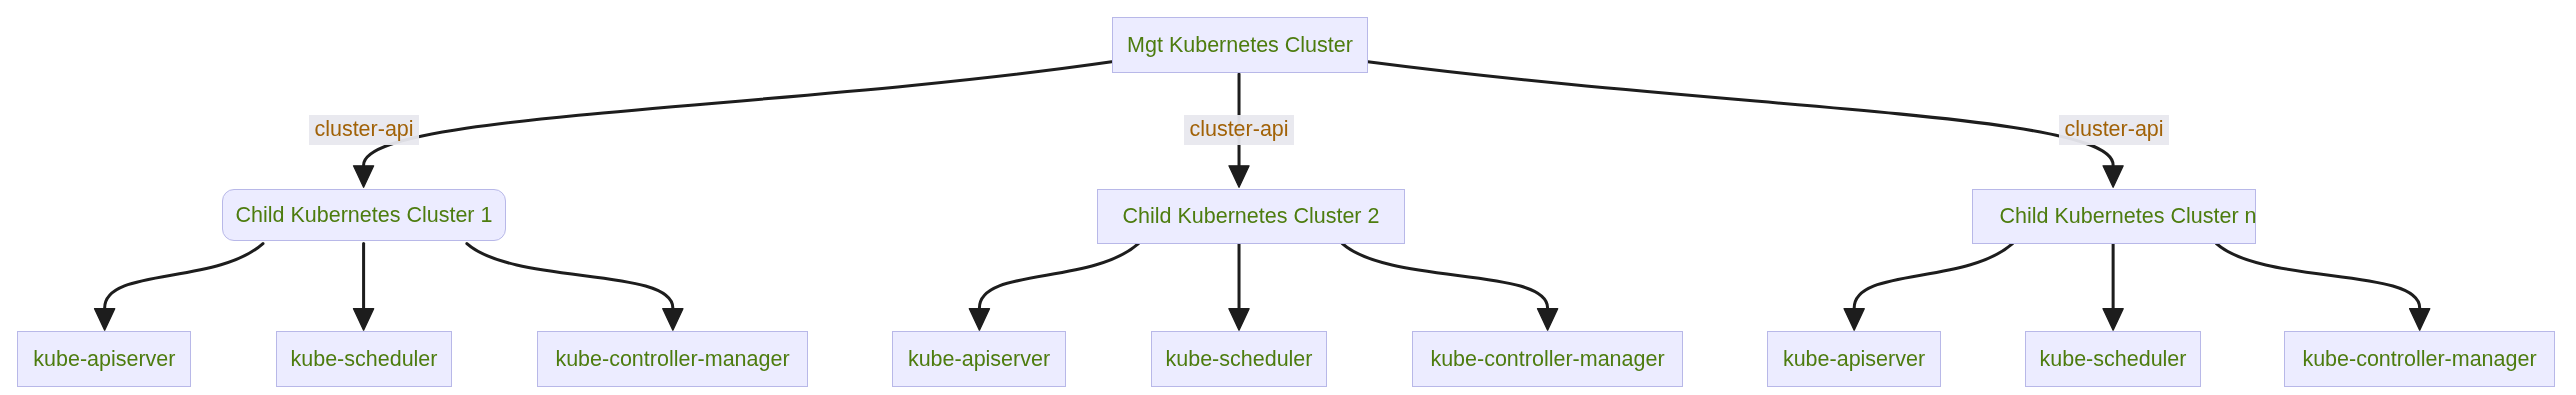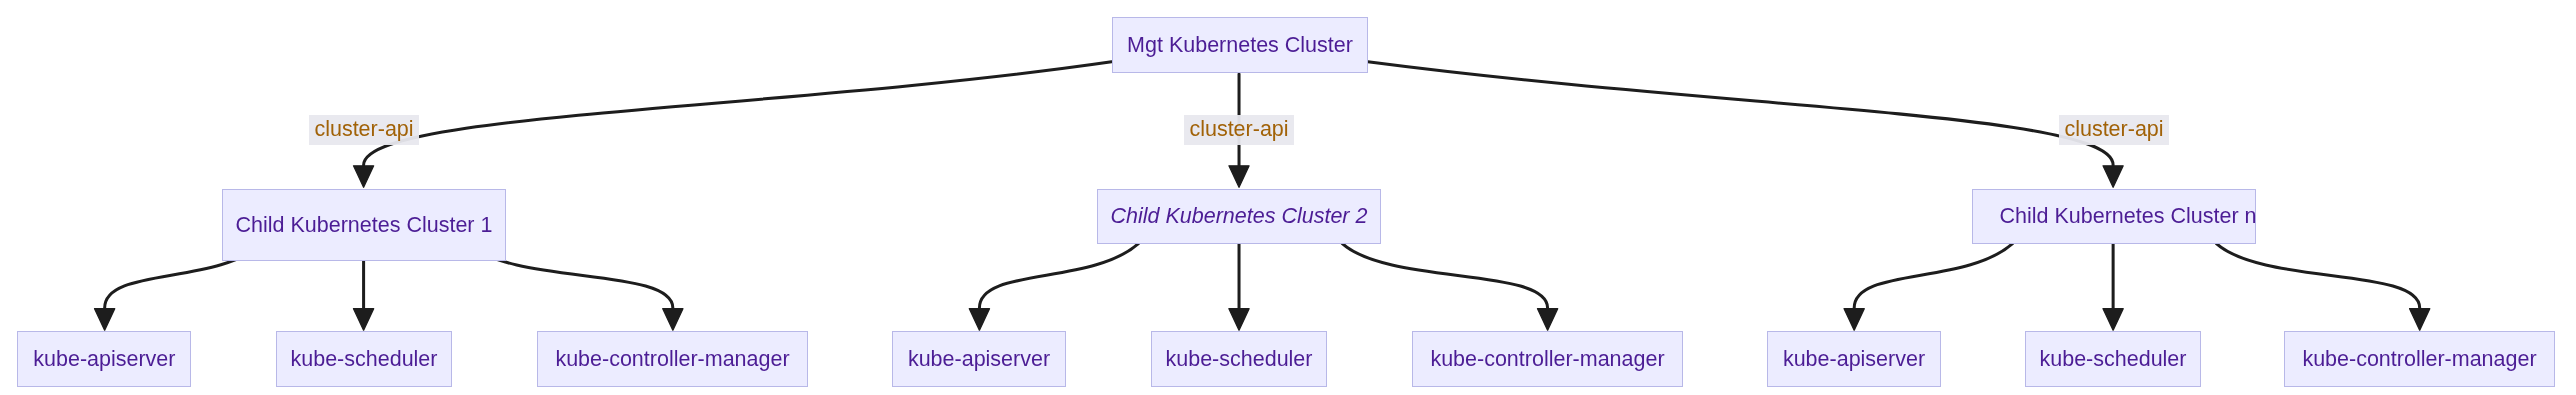--- a/index.html
+++ b/index.html
@@ -26,21 +26,21 @@
     fill: #1d1d1d;
     stroke: #1d1d1d;
     stroke-linejoin: round;
     stroke-width: 2px;
   }
   .node {
     position: absolute;
     box-sizing: border-box;
     background: #ECECFF;
     border: 1.7px solid #b8b8e8;
-    color: #4c1d95;
+    color: #4d7c0f;
     font-size: 21.5px;
     display: flex;
     align-items: center;
     justify-content: center;
     white-space: nowrap;
     z-index: 2;
   }
   .edge-label {
     position: absolute;
     top: 115px;
@@ -97,22 +97,22 @@
     <path class="edge-path" d="M 3304 363 C 3374 425, 3607 398, 3607 459"></path>
     <path class="arrowhead" d="M 3607 492 l -15 -32 h 30 z"></path>
   </svg>
 
   <span class="edge-label" style="left:364px;">cluster-api</span>
   <span class="edge-label" style="left:1239px;">cluster-api</span>
   <span class="edge-label" style="left:2114px;">cluster-api</span>
 
   <div class="node" style="left:1112px; top:17.4px; width:256px; height:56px;">Mgt Kubernetes Cluster</div>
 
-  <div class="node" style="left:222px; top:189px; width:284px; height:72px;">Child Kubernetes Cluster 1</div>
-  <div class="node" style="left:1097px; top:189px; width:284px; height:55px;font-style:italic;">Child Kubernetes Cluster 2</div>
+  <div class="node" style="left:222px; top:189px; width:284px; height:52px;border-radius:12px;">Child Kubernetes Cluster 1</div>
+  <div class="node" style="left:1097px; top:189px; width:308px; height:55px;">Child Kubernetes Cluster 2</div>
   <div class="node" style="left:1972px; top:189px; width:284px; height:55px;padding-left:28px;">Child Kubernetes Cluster n</div>
 
   <div class="node" style="left:17.4px; top:331px; width:174px; height:56px;">kube-apiserver</div>
   <div class="node" style="left:276px; top:331px; width:176px; height:56px;">kube-scheduler</div>
   <div class="node" style="left:537px; top:331px; width:271px; height:56px;">kube-controller-manager</div>
 
   <div class="node" style="left:892px; top:331px; width:174px; height:56px;">kube-apiserver</div>
   <div class="node" style="left:1151px; top:331px; width:176px; height:56px;">kube-scheduler</div>
   <div class="node" style="left:1412px; top:331px; width:271px; height:56px;">kube-controller-manager</div>
 

